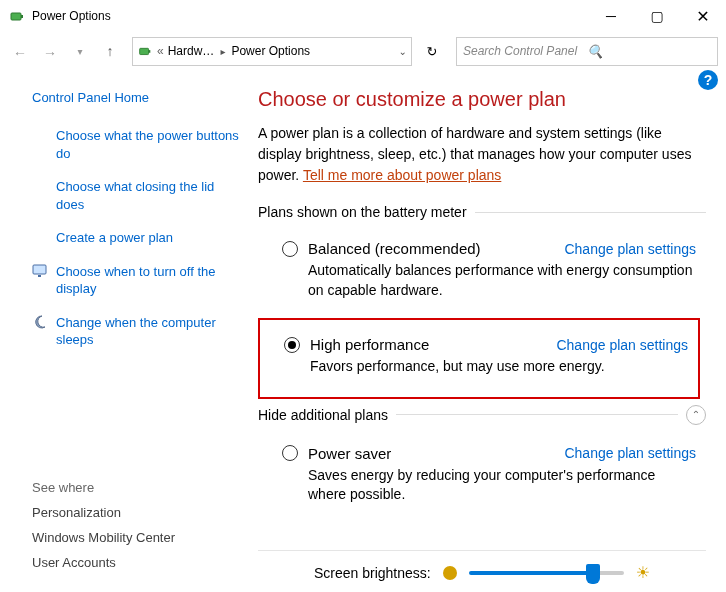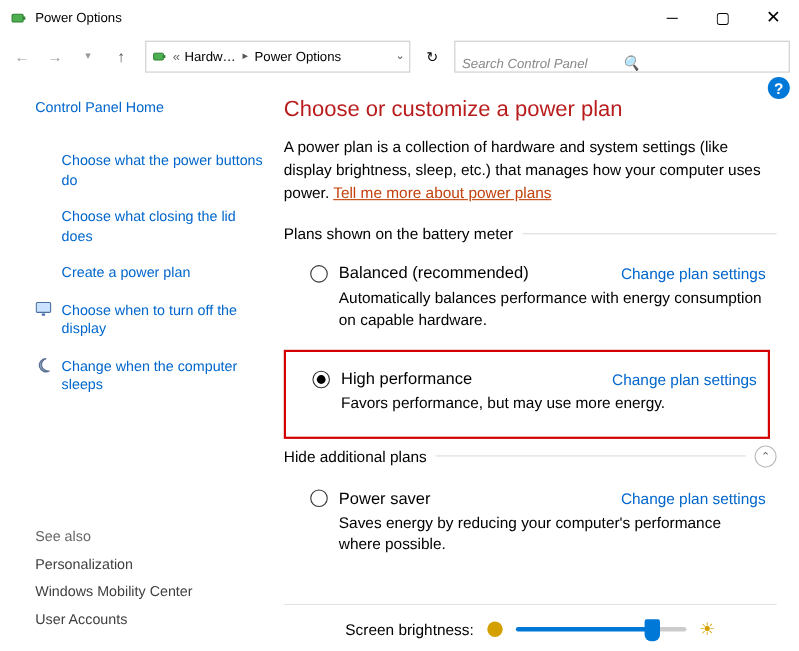--- a/index.html
+++ b/index.html
@@ -48,40 +48,40 @@
     margin-left:4px;
   }
   .breadcrumb .sep{ color:#666; font-size:12px;}
   .breadcrumb .bc-dd{ color:#555; font-size:10px; padding:0 2px;}
   .bc-text{ font-size:12px; white-space:nowrap; overflow:hidden; text-overflow:ellipsis;}
   .bc-dd-end{ margin-left:auto; font-size:10px; color:#555;}
   .refresh-btn{ width:28px;height:29px;display:flex;align-items:center;justify-content:center;border:1px solid transparent;font-size:13px;}
   .search-box{
     border:1px solid #ccc;
     height:29px;
-    width:305px;
-    display:flex;
-    align-items:flex-end;
+    width:262px;
+    display:flex;
+    align-items:center;
     padding:0 6px;
     color:#888;
     font-size:12px;
     margin-left:auto;
   }
   .search-box span{ flex:1; font-style:italic;}
   .search-icon{ color:#555; font-size:13px;}
   .main { display:flex; height: calc(100% - 70px); }
   .sidebar{
     width:258px;
     padding:20px 16px 12px 32px;
     font-size:13px;
     display:flex;
     flex-direction:column;
   }
   .link{ color:#0066cc; cursor:pointer; }
-  .sb-home{ margin-bottom:32px; }
+  .sb-home{ margin-bottom:22px; }
   .sb-item{ display:flex; gap:8px; align-items:flex-start; margin-bottom:16px; line-height:1.35;}
   .sb-item .icon-slot{ width:16px; flex-shrink:0;}
   .sb-spacer{ flex:1;}
   .see-also{ color:#666; margin-bottom:10px;}
   .sa-link{ color:#404040; margin-bottom:10px; cursor:pointer;}
   .content{
     flex:1;
     padding:18px 20px 0 0;
     position:relative;
   }
@@ -205,21 +205,21 @@
       <div class="icon-slot moon-icon">
         <svg width="16" height="16" viewBox="0 0 16 16">
             <path d="M10 2a6 6 0 1 0 3 11 5 5 0 0 1-3-11z" fill="#8aa0bf" stroke="#5a6f8f"></path>
           </svg>
       </div>
       <div class="link">Change when the computer sleeps</div>
     </div>
 
     <div class="sb-spacer"></div>
 
-    <div class="see-also">See also</div>
+    <div class="see-also">See where</div>
     <div class="sa-link">Personalization</div>
     <div class="sa-link">Windows Mobility Center</div>
     <div class="sa-link">User Accounts</div>
   </div>
 
   <div class="content">
     <div class="help-icon">?</div>
     <div class="heading">Choose or customize a power plan</div>
     <p class="intro">
       <span>A power plan is a collection of hardware and system settings (like display brightness, sleep, etc.) that manages how your computer uses power. </span><span class="inline-link">Tell me more about power plans</span>

